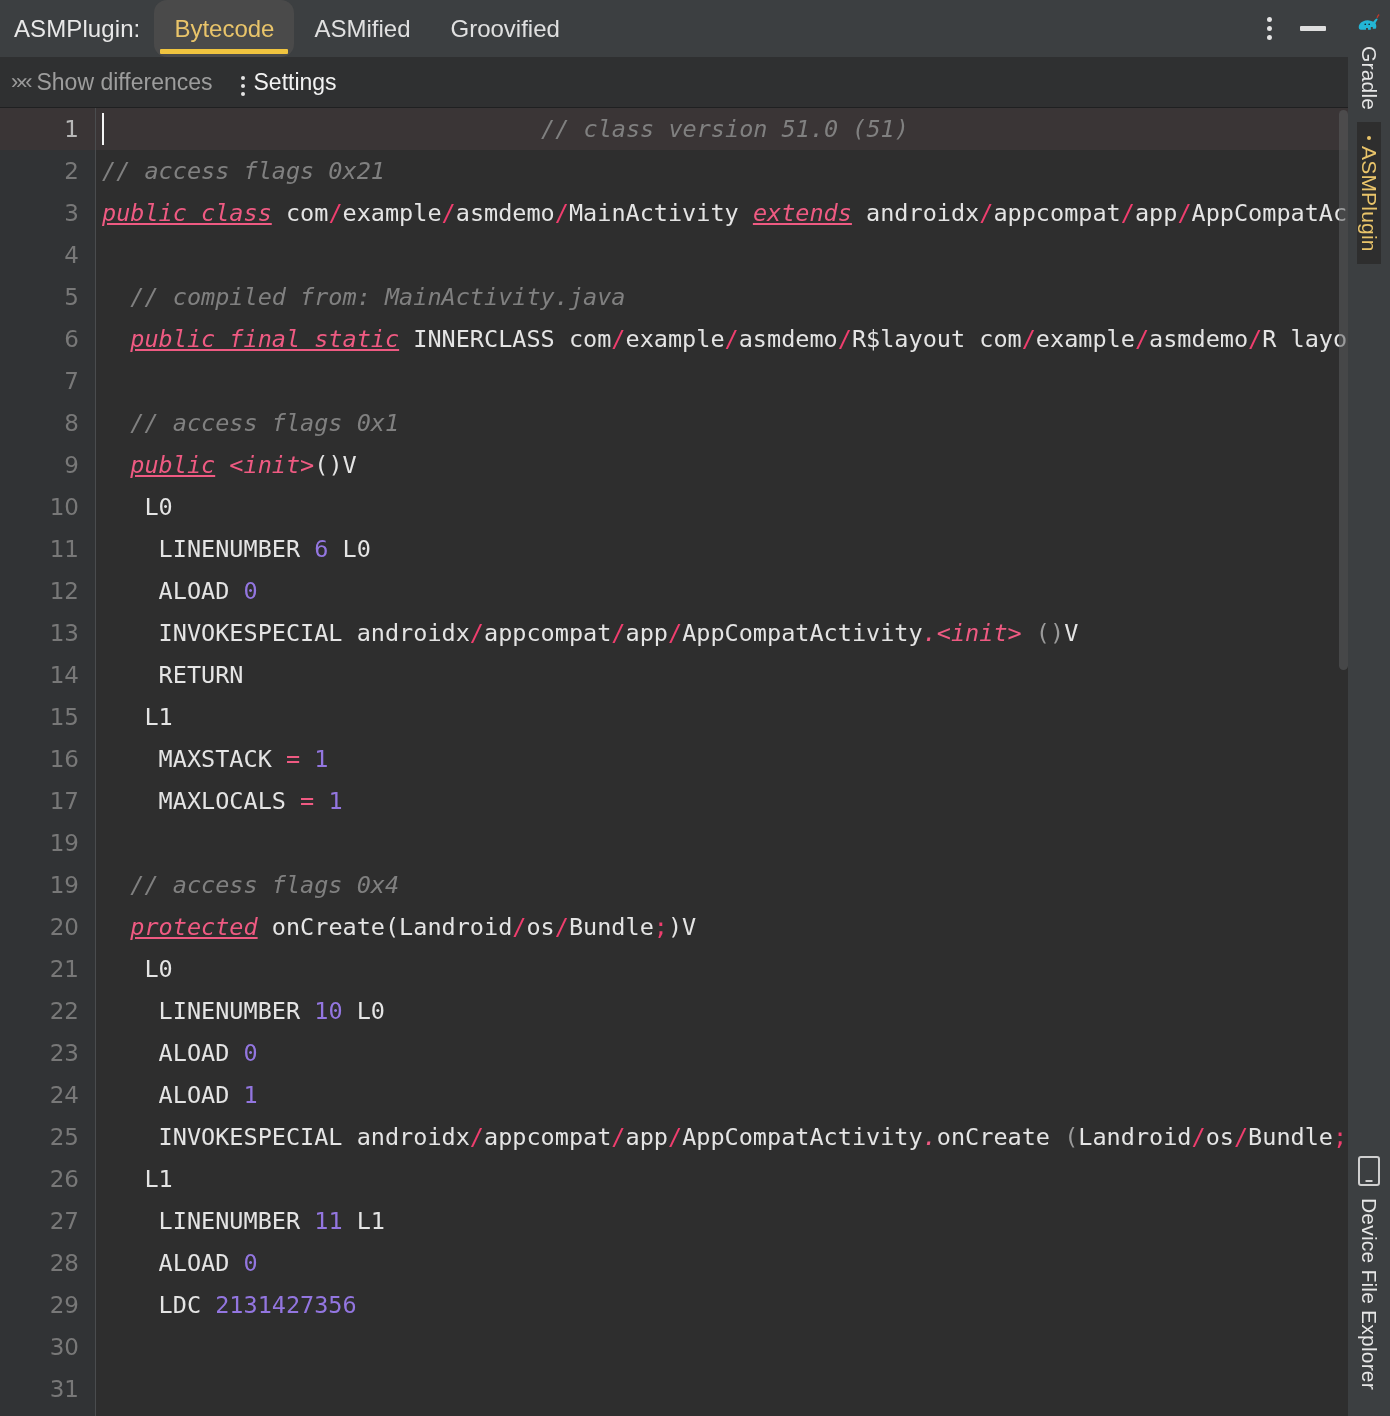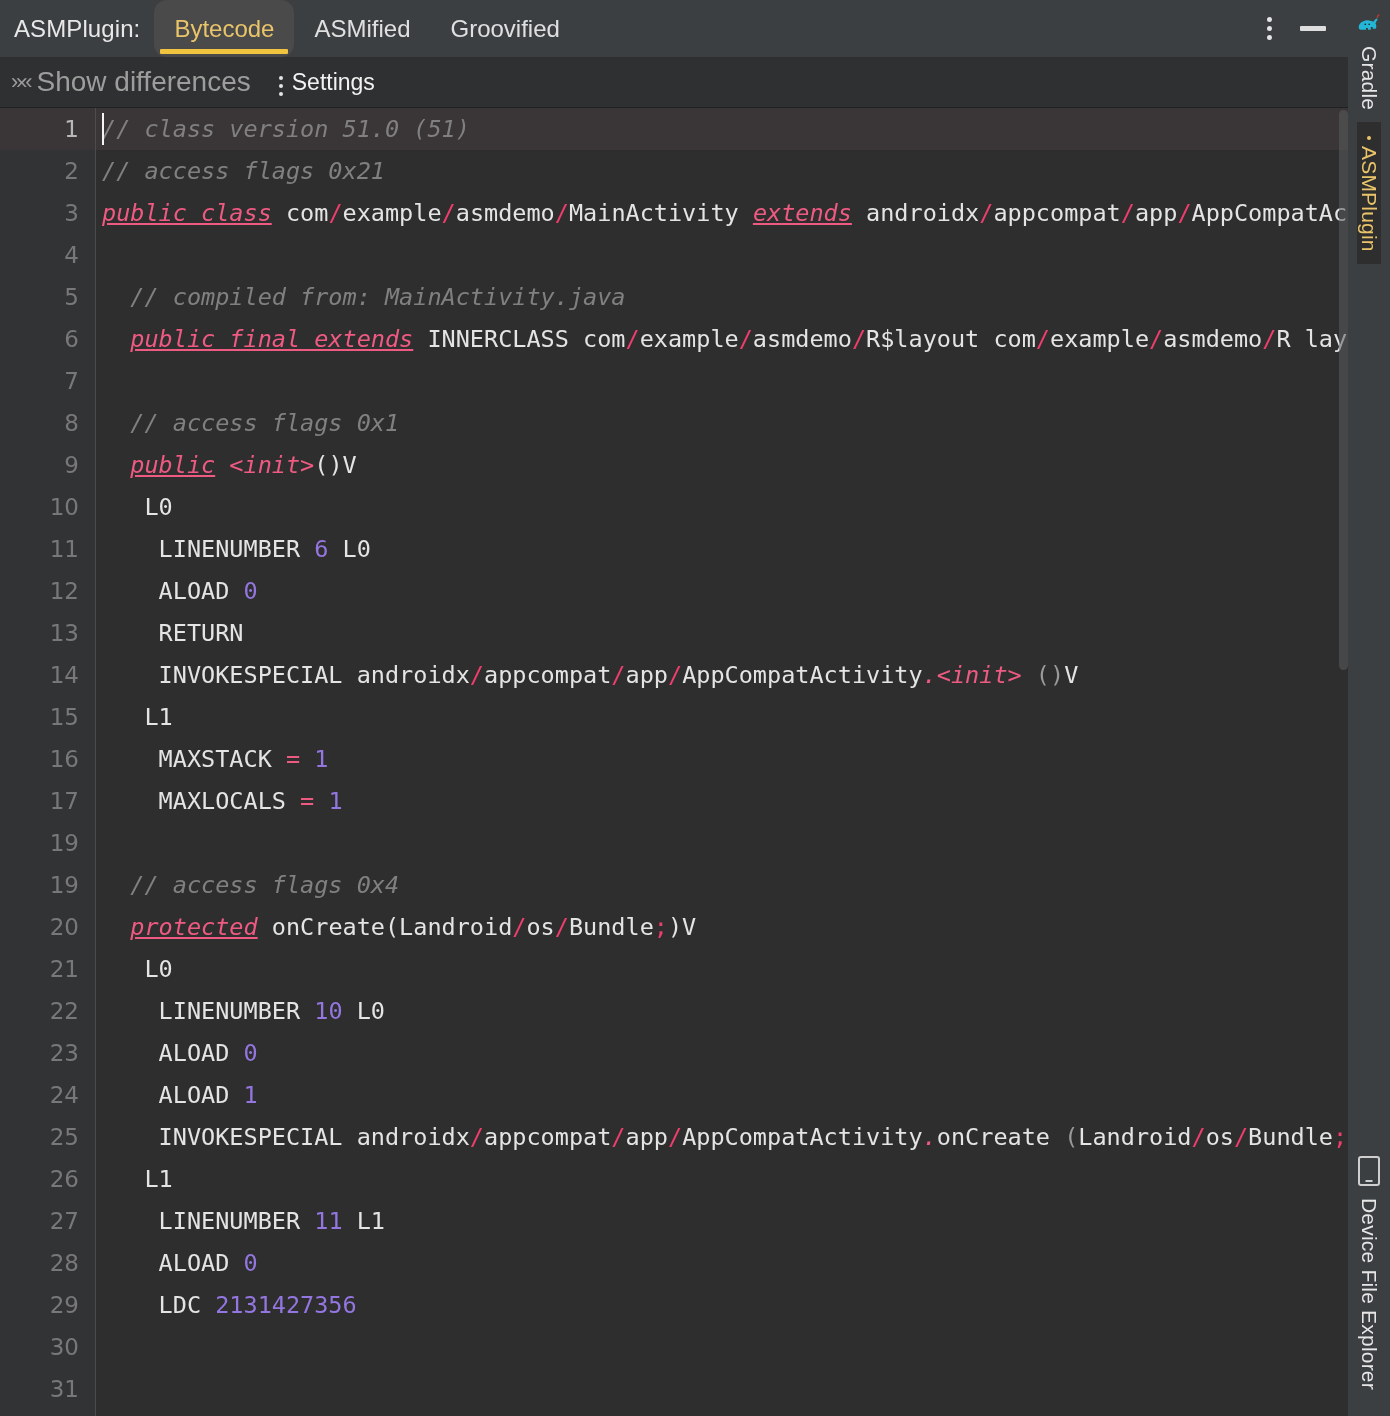--- a/index.html
+++ b/index.html
@@ -96,21 +96,21 @@
   .chev-pair {
     display: flex; align-items: center;
     color: #9a9a9a;
     font-size: 22px;
     line-height: 1;
     letter-spacing: -3px;
     padding-left: 3px;
   }
   .diff-label {
     color: #9d9d9d;
-    font-size: 28px;
+    font-size: 23px;
     white-space: nowrap;
     padding-left: 2px;
   }
   .settings-group {
     display: flex; align-items: flex-end; gap: 9px;
     margin-left: 28px;
     cursor: default;
   }
   .settings-label {
     color: #f2f2f2;
@@ -154,21 +154,21 @@
     position: relative;
   }
   .code .row {
     height: 42px; line-height: 42px;
     white-space: pre;
     font-size: 23.5px;
     color: #e4e4e4;
     padding-left: 6px;
     position: relative;
   }
-  .code .row.cur { background: #3a3536; }
+  .code .row.cur { background: #3a3536; text-align: center; }
   .caret {
     position: absolute;
     left: 6px; top: 5px;
     width: 2px; height: 32px;
     background: #f4f4f4;
   }
   
   .cmt  { color: #808080; font-style: italic; }
   .kw   { color: #ef5a82; font-style: italic; text-decoration: underline; }
   .slash{ color: #ef3e6e; }
@@ -317,29 +317,29 @@
           <div class="ln">29</div>
           <div class="ln">30</div>
           <div class="ln">31</div>
         </div>
       <div class="code" id="codeArea">
           <div class="row cur"><span class="cmt">// class version 51.0 (51)</span><span class="caret"></span></div>
           <div class="row"><span class="cmt">// access flags 0x21</span></div>
           <div class="row"><span class="kw">public class</span> com<span class="slash">/</span>example<span class="slash">/</span>asmdemo<span class="slash">/</span>MainActivity <span class="kw">extends</span> androidx<span class="slash">/</span>appcompat<span class="slash">/</span>app<span class="slash">/</span>AppCompatAct</div>
           <div class="row">&nbsp;</div>
           <div class="row">  <span class="cmt">// compiled from: MainActivity.java</span></div>
-          <div class="row">  <span class="kw">public final extends</span> INNERCLASS com<span class="slash">/</span>example<span class="slash">/</span>asmdemo<span class="slash">/</span>R$layout com<span class="slash">/</span>example<span class="slash">/</span>asmdemo<span class="slash">/</span>R layou</div>
+          <div class="row">  <span class="kw">public final static</span> INNERCLASS com<span class="slash">/</span>example<span class="slash">/</span>asmdemo<span class="slash">/</span>R$layout com<span class="slash">/</span>example<span class="slash">/</span>asmdemo<span class="slash">/</span>R layou</div>
           <div class="row">&nbsp;</div>
           <div class="row">  <span class="cmt">// access flags 0x1</span></div>
           <div class="row">  <span class="kw">public</span> <span class="pink">&lt;init&gt;</span>()V</div>
           <div class="row">   L0</div>
           <div class="row">    LINENUMBER <span class="num">6</span> L0</div>
           <div class="row">    ALOAD <span class="num">0</span></div>
+          <div class="row">    INVOKESPECIAL androidx<span class="slash">/</span>appcompat<span class="slash">/</span>app<span class="slash">/</span>AppCompatActivity<span class="pink">.</span><span class="pink">&lt;init&gt;</span> <span class="dim">()</span>V</div>
           <div class="row">    RETURN</div>
-          <div class="row">    INVOKESPECIAL androidx<span class="slash">/</span>appcompat<span class="slash">/</span>app<span class="slash">/</span>AppCompatActivity<span class="pink">.</span><span class="pink">&lt;init&gt;</span> <span class="dim">()</span>V</div>
           <div class="row">   L1</div>
           <div class="row">    MAXSTACK <span class="op">=</span> <span class="num">1</span></div>
           <div class="row">    MAXLOCALS <span class="op">=</span> <span class="num">1</span></div>
           <div class="row">&nbsp;</div>
           <div class="row">  <span class="cmt">// access flags 0x4</span></div>
           <div class="row">  <span class="kw">protected</span> onCreate(Landroid<span class="slash">/</span>os<span class="slash">/</span>Bundle<span class="slash">;</span>)V</div>
           <div class="row">   L0</div>
           <div class="row">    LINENUMBER <span class="num">10</span> L0</div>
           <div class="row">    ALOAD <span class="num">0</span></div>
           <div class="row">    ALOAD <span class="num">1</span></div>

